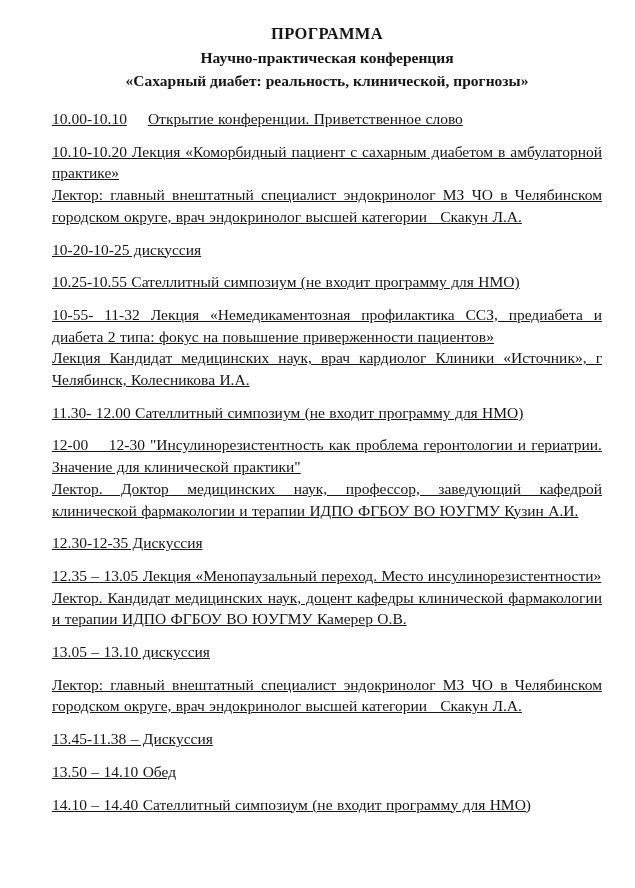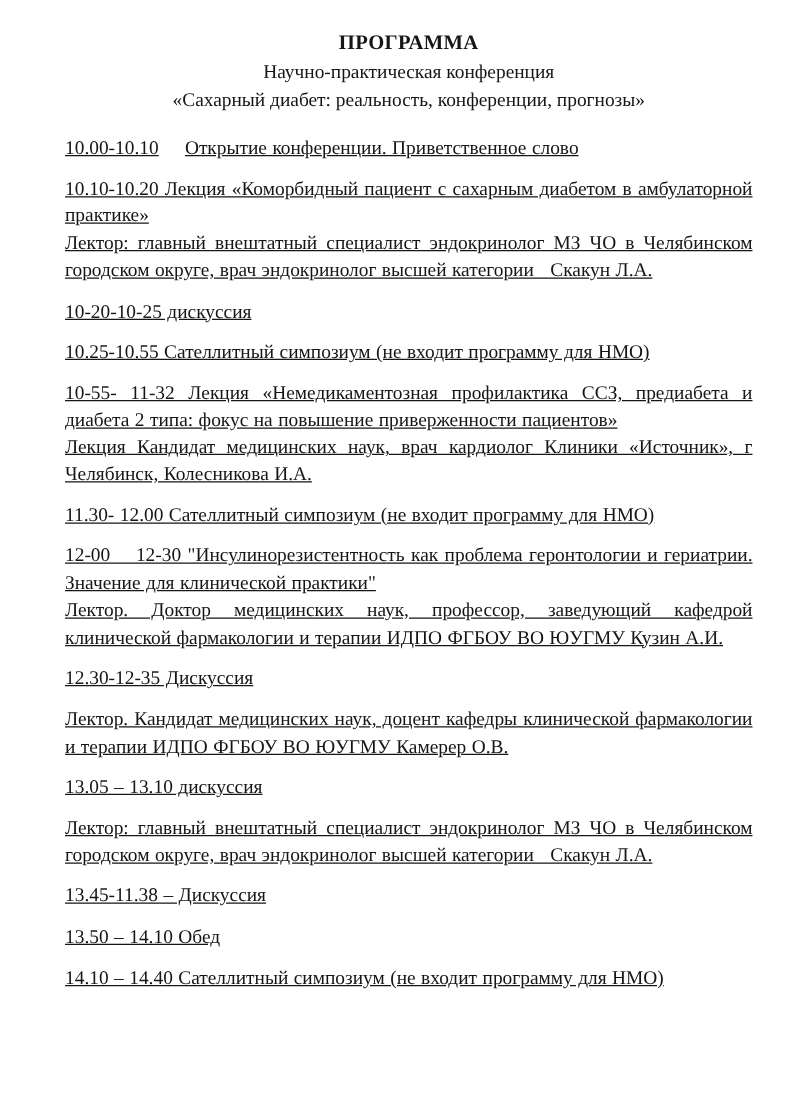--- a/index.html
+++ b/index.html
@@ -28,21 +28,21 @@
   .doc-title {
     margin: 0;
     font-size: 16.5px;
     line-height: 24px;
     font-weight: bold;
     letter-spacing: 0.3px;
   }
   .sub {
     font-size: 15.5px;
     line-height: 23px;
-    font-weight: normal;
+    font-weight: bold;
   }
   .schedule-block {
     margin: 0 0 11px 0;
   }
   .para {
     margin: 0;
     font-size: 15.5px;
     line-height: 21.7px;
     text-align: justify;
     word-spacing: 0.5px;
@@ -56,21 +56,21 @@
     width: 21px;
   }
 </style>
 </head>
 <body>
 
 <div class="page">
   <div class="header">
     <h1 class="doc-title">ПРОГРАММА</h1>
     <div class="sub">Научно-практическая конференция</div>
-    <div class="sub">«Сахарный диабет: реальность, конференции, прогнозы»</div>
+    <div class="sub">«Сахарный диабет: реальность, клинической, прогнозы»</div>
   </div>
   <div id="schedule">
       <div class="schedule-block">
         <p class="para opening-line"><span>10.00-10.10</span><span class="tab-gap"></span><span>Открытие конференции. Приветственное слово</span></p>
       </div>
       <div class="schedule-block">
         <p class="para">10.10-10.20 Лекция «Коморбидный пациент с сахарным диабетом в амбулаторной практике»</p>
         <p class="para">Лектор: главный внештатный специалист эндокринолог МЗ ЧО в Челябинском городском округе, врач эндокринолог высшей категории&nbsp;&nbsp; Скакун Л.А.</p>
       </div>
       <div class="schedule-block">
@@ -87,20 +87,21 @@
         <p class="para">11.30- 12.00 Сателлитный симпозиум (не входит программу для НМО)</p>
       </div>
       <div class="schedule-block">
         <p class="para">12-00&nbsp;&nbsp;&nbsp; 12-30 "Инсулинорезистентность как проблема геронтологии и гериатрии. Значение для клинической практики"</p>
         <p class="para">Лектор. Доктор медицинских наук, профессор, заведующий кафедрой клинической фармакологии и терапии ИДПО ФГБОУ ВО ЮУГМУ Кузин А.И.</p>
       </div>
       <div class="schedule-block">
         <p class="para">12.30-12-35 Дискуссия</p>
       </div>
       <div class="schedule-block">
+        <p class="para">12.35 – 13.05 Лекция «Менопаузальный переход. Место инсулинорезистентности»</p>
         <p class="para">Лектор. Кандидат медицинских наук, доцент кафедры клинической фармакологии и терапии ИДПО ФГБОУ ВО ЮУГМУ Камерер О.В.</p>
       </div>
       <div class="schedule-block">
         <p class="para">13.05 – 13.10 дискуссия</p>
       </div>
       <div class="schedule-block">
         <p class="para">Лектор: главный внештатный специалист эндокринолог МЗ ЧО в Челябинском городском округе, врач эндокринолог высшей категории&nbsp;&nbsp; Скакун Л.А.</p>
       </div>
       <div class="schedule-block">
         <p class="para">13.45-11.38 – Дискуссия</p>

